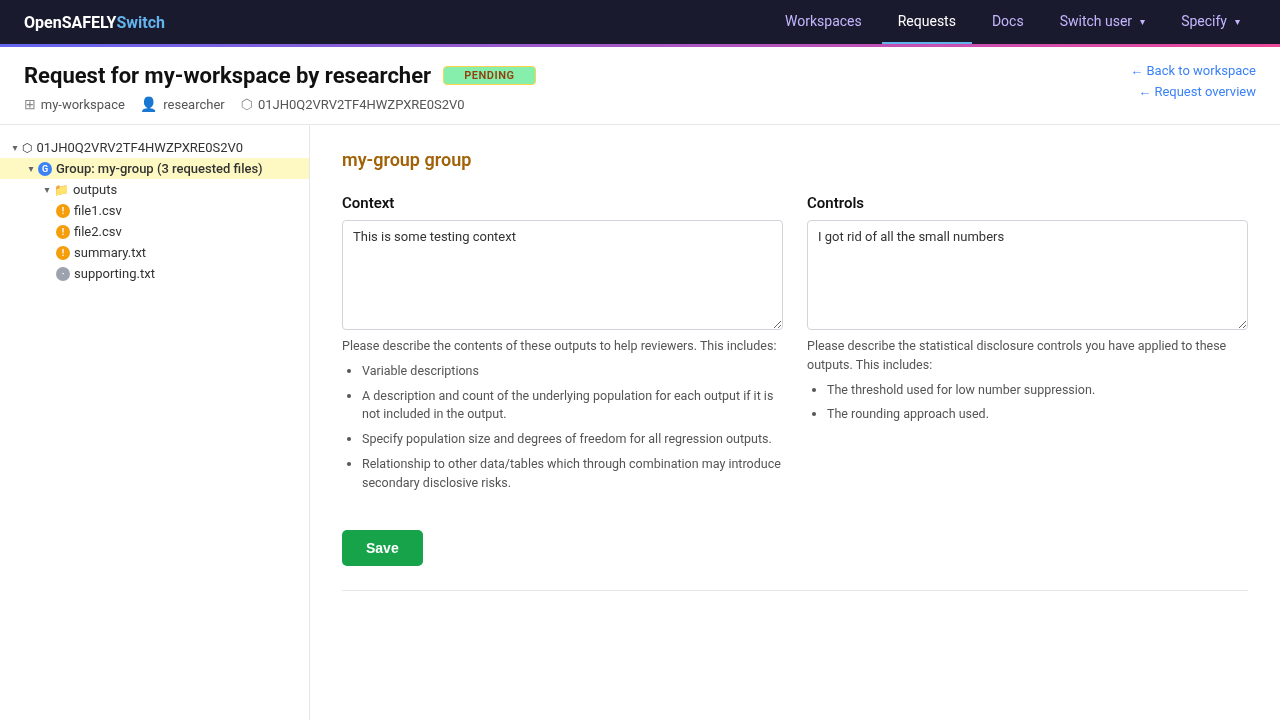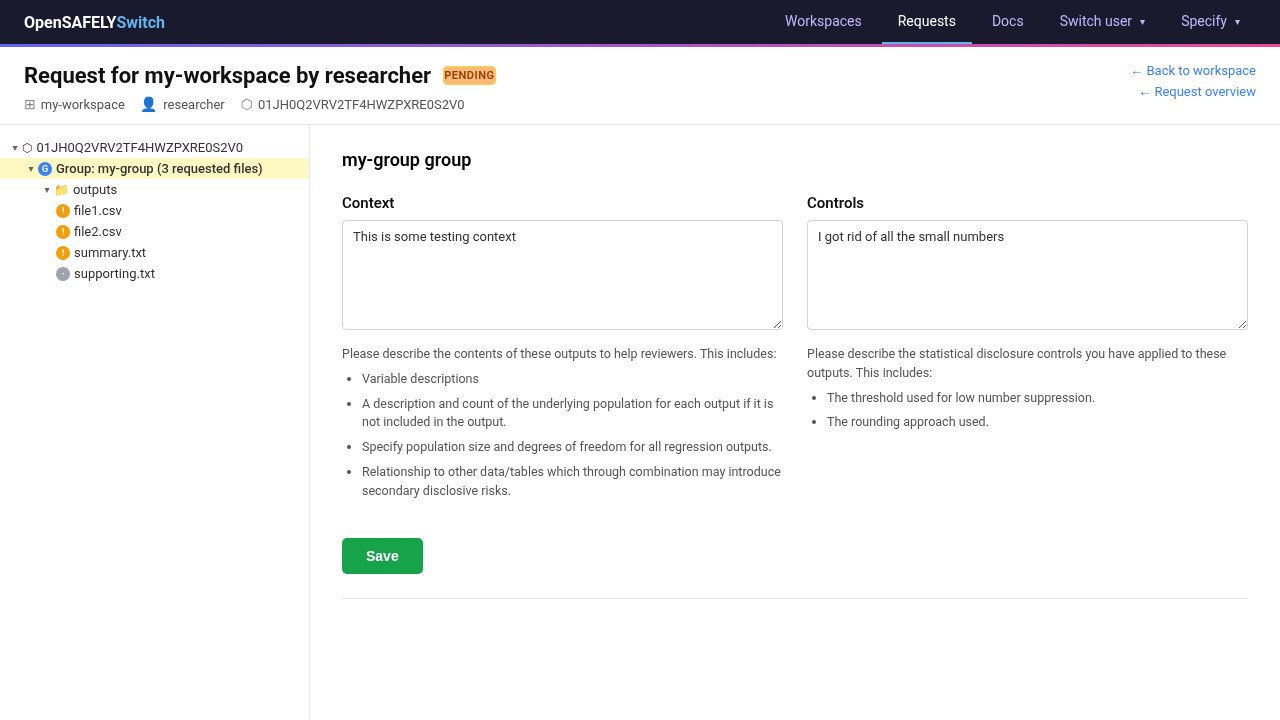--- a/index.html
+++ b/index.html
@@ -44,25 +44,25 @@
       padding: 16px 24px 12px;
       border-bottom: 1px solid #e5e7eb;
       display: flex;
       align-items: flex-start;
       justify-content: space-between;
     }
     .page-header-left {}
     .page-title-row { display: flex; align-items: center; gap: 12px; margin-bottom: 8px; }
     .page-title { font-size: 22px; font-weight: 700; color: #111; }
     .status-badge {
-      background: #fdba74;
+      background: #86efac;
       color: #92400e;
       font-size: 11px;
       font-weight: 600;
-      padding: 2px 0;
+      padding: 2px 20px;
       border-radius: 4px;
       border: 1px solid #fcd34d;
       letter-spacing: 0.05em;
     }
     .page-meta { display: flex; align-items: center; gap: 16px; color: #555; font-size: 13px; }
     .meta-item { display: flex; align-items: center; gap: 5px; }
     .meta-icon { font-size: 14px; color: #888; }
     .page-header-right { display: flex; flex-direction: column; align-items: flex-end; gap: 6px; }
     .back-link { color: #3b82f6; text-decoration: none; font-size: 13px; }
 
@@ -118,21 +118,21 @@
     
     .content {
       flex: 1;
       overflow-y: auto;
       padding: 24px 32px;
       background: #fff;
     }
     .group-title {
       font-size: 18px;
       font-weight: 600;
-      color: #000000;
+      color: #a16207;
       margin-bottom: 24px;
     }
     .form-grid {
       display: grid;
       grid-template-columns: 1fr 1fr;
       gap: 24px;
       margin-bottom: 20px;
     }
     .form-section {}
     .form-label {
@@ -149,21 +149,21 @@
       padding: 8px 10px;
       font-size: 13px;
       color: #333;
       resize: vertical;
       font-family: inherit;
       outline: none;
     }
     .form-hint {
       font-size: 12.5px;
       color: #555;
-      margin-top: 12px;
+      margin-top: 4px;
       line-height: 1.5;
     }
     .form-hint ul { margin-left: 20px; margin-top: 6px; }
     .form-hint li { margin-bottom: 6px; }
     .save-btn {
       background: #16a34a;
       color: #fff;
       border: none;
       border-radius: 5px;
       padding: 10px 24px;

